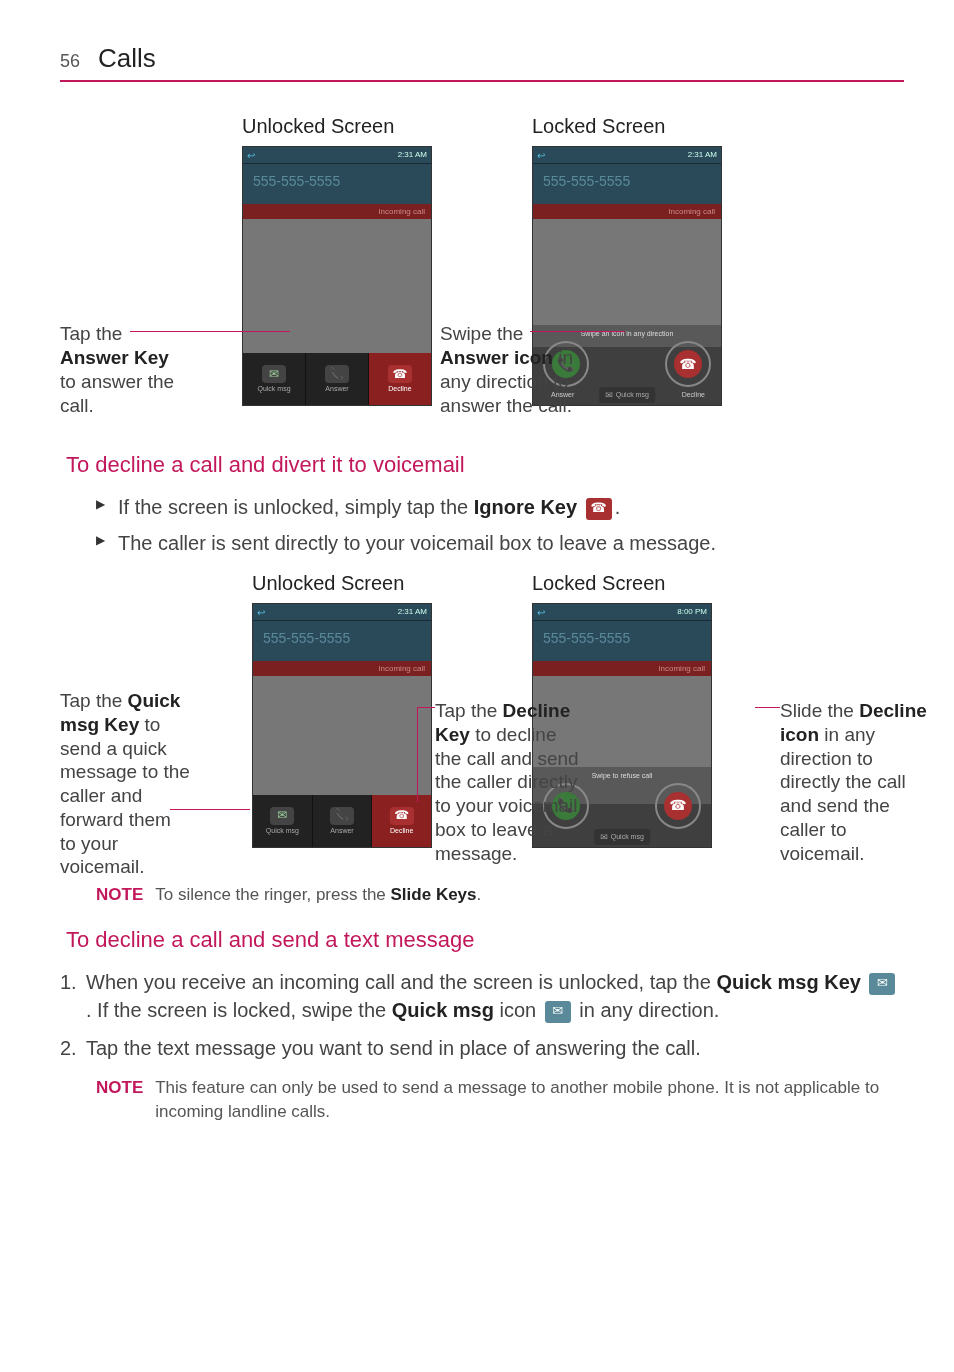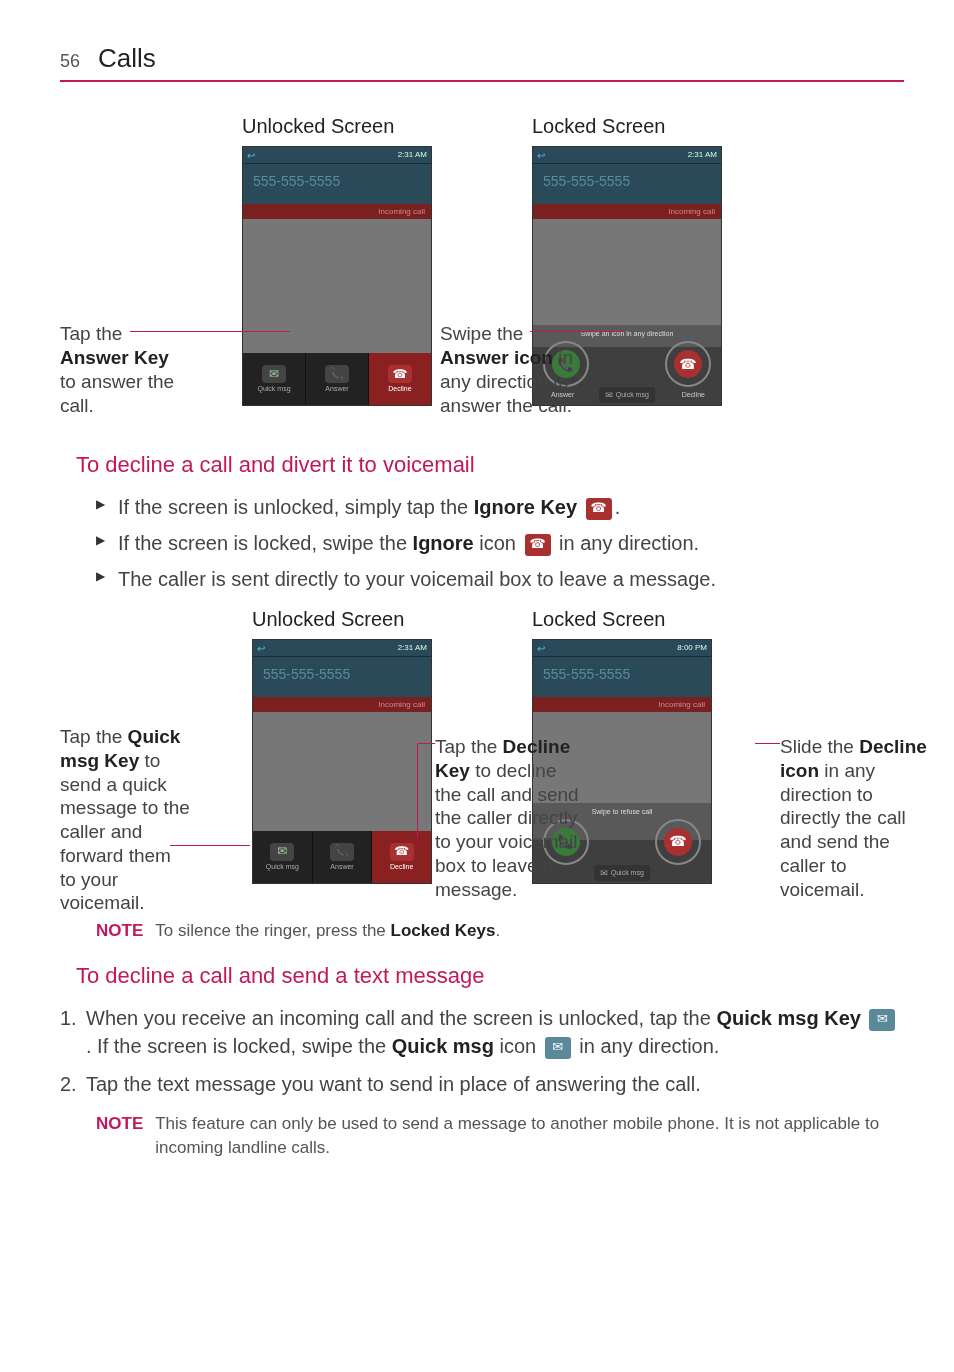--- a/index.html
+++ b/index.html
@@ -17,21 +17,21 @@
   .header {
     display: flex;
     align-items: baseline;
     gap: 18px;
     border-bottom: 2px solid #c2185b;
     padding-bottom: 4px;
     margin-bottom: 30px;
   }
   .pgnum { font-size: 18px; color: #555; font-weight: normal; }
   .section-title { font-size: 26px; color: #222; font-weight: normal; }
-  .subheading { color: #c2185b; font-size: 22px; margin: 18px 0 12px 16px; font-weight: normal; }
+  .subheading { color: #c2185b; font-size: 22px; margin: 18px 0 12px 6px; font-weight: normal; }
   .bullets { list-style: none; padding-left: 36px; margin-bottom: 12px; }
   .bullets li { position: relative; padding-left: 22px; margin: 8px 0; color: #444; }
   .bullets li::before { content: "▶"; position: absolute; left: 0; top: 3px; font-size: 12px; color: #333; }
   .strong { font-weight: bold; color: #222; }
   .note { display: flex; gap: 12px; padding-left: 36px; margin: 14px 0; font-size: 17px; color: #555; }
   .note-label { color: #c2185b; font-weight: bold; white-space: nowrap; }
   .numbered { padding-left: 26px; margin: 10px 0; color: #444; }
   .numbered .n { margin-left: -26px; display: inline-block; width: 26px; }
   .figrow { display: flex; justify-content: center; gap: 100px; margin: 8px 0 18px 0; position: relative; }
   .figcol { display: flex; flex-direction: column; align-items: flex-start; }
@@ -185,23 +185,20 @@
       <span class="strong">Answer icon</span><span> in any direction to answer the call.</span>
     </div>
     <div class="cl-line" style="left:470px; top:219px; width:95px;"></div>
   </div>
 
   <h3 class="subheading">To decline a call and divert it to voicemail</h3>
   <ul class="bullets">
     <li>
       <span>If the screen is unlocked, simply tap the </span><span class="strong">Ignore Key</span> <span class="inline-icon"></span><span>.</span>
     </li>
-    <li>
-      <span>If the screen is locked, swipe the </span><span class="strong">Ignore</span><span> icon </span><span class="inline-icon"></span><span> in any direction.</span>
-    </li>
     <li>The caller is sent directly to your voicemail box to leave a message.</li>
   </ul>
 
   <div class="figwrap small">
     <div class="figrow">
       <div class="figcol">
         <div class="figtitle">Unlocked Screen</div>
         <div class="phone small">
           <div class="statusbar">
               <span class="back">↩</span>
@@ -261,21 +258,21 @@
     <div class="cl-line" style="left:357px; top:138px; width:18px;"></div>
     <div class="cl-line" style="left:357px; top:138px; width:1px; height:95px;"></div>
     <div class="callout" style="left:720px; top:130px; width:150px;">
       <span>Slide the </span><span class="strong">Decline icon</span><span> in any direction to directly the call and send the caller to voicemail.</span>
     </div>
     <div class="cl-line" style="left:695px; top:138px; width:25px;"></div>
   </div>
 
   <div class="note">
     <span class="note-label">NOTE</span>
-    <span><span>To silence the ringer, press the </span><span class="strong">Locked Keys</span><span>.</span></span>
+    <span><span>To silence the ringer, press the </span><span class="strong">Slide Keys</span><span>.</span></span>
   </div>
 
   <h3 class="subheading">To decline a call and send a text message</h3>
 
   <div class="numbered">
     <span class="n">1.</span><span>When you receive an incoming call and the screen is unlocked, tap the </span><span class="strong">Quick msg Key</span> <span class="inline-icon msg"></span><span> . If the screen is locked, swipe the </span><span class="strong">Quick msg</span><span> icon </span><span class="inline-icon msg"></span><span> in any direction.</span>
   </div>
   <div class="numbered">
     <span class="n">2.</span><span>Tap the text message you want to send in place of answering the call.</span>
   </div>

